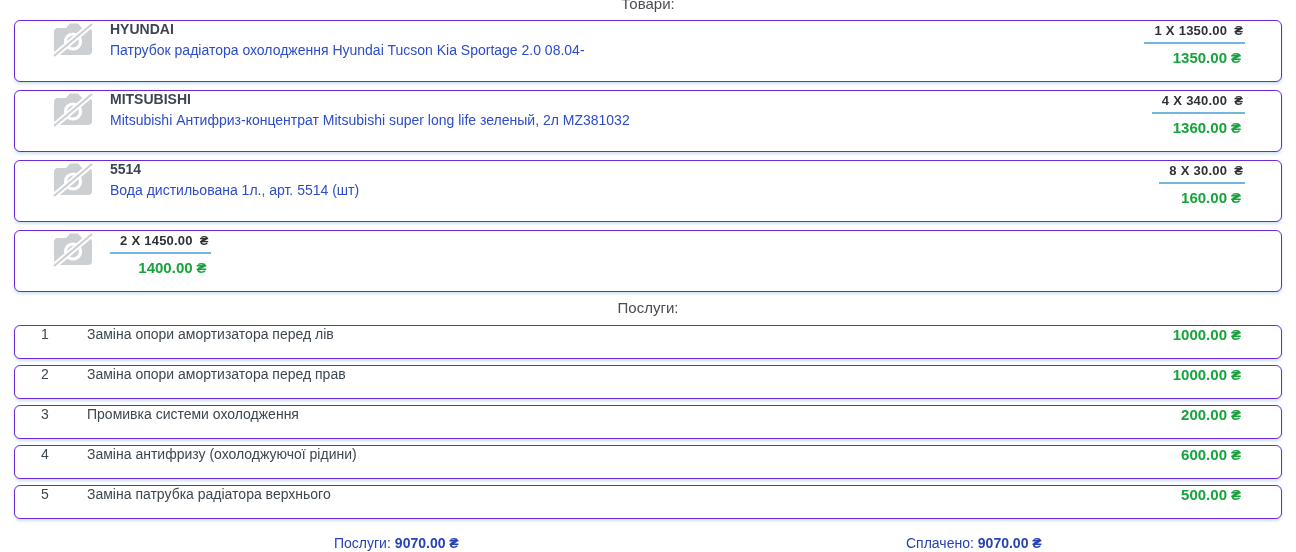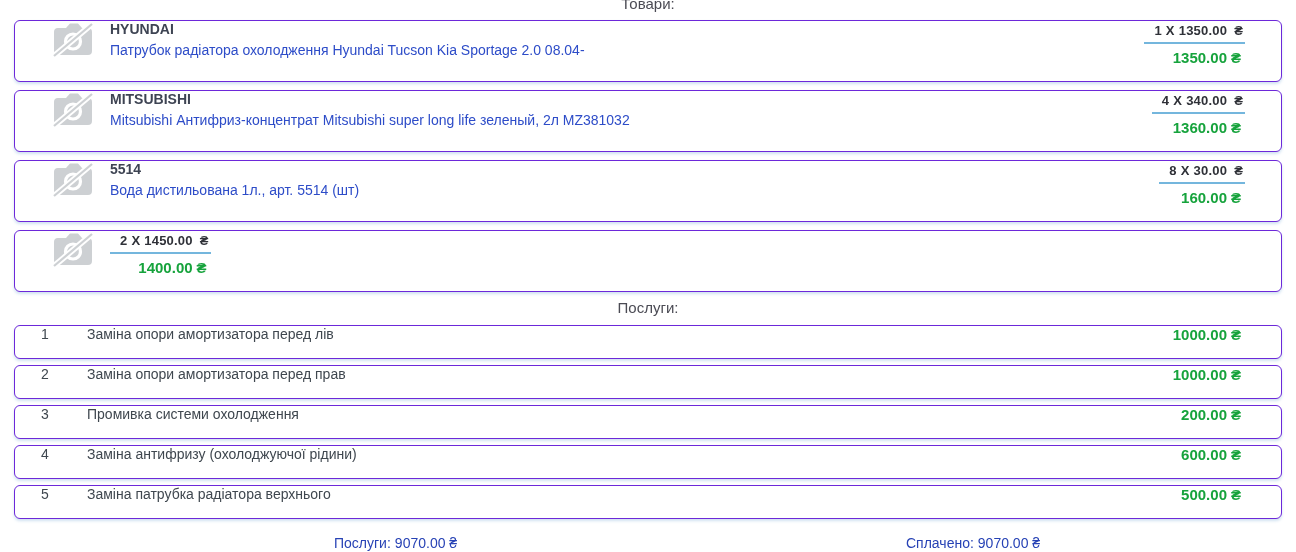--- a/index.html
+++ b/index.html
@@ -30,21 +30,21 @@
 
   .service-card { height:34px; margin-bottom:6px; padding:0 40px 0 26px; }
   .service-num { width:46px; font-size:14px; color:#3f474f; flex:0 0 auto; }
   .service-name { flex:1 1 auto; font-size:14px; color:#3f474f; white-space:nowrap; overflow:hidden; }
   .service-price { flex:0 0 auto; font-size:15px; font-weight:700; color:#16a33c; }
   .service-price .cur { margin-left:4px; }
 
   .page-footer { position:relative; height:32px; margin-top:10px; font-size:14px; color:#2742b5; }
   .footer-total { position:absolute; left:320px; top:6px; }
   .footer-paid { position:absolute; left:892px; top:6px; }
-  .page-footer b { font-weight:400; margin-left:4px;text-align:center; }
+  .page-footer b { font-weight:700; margin-left:4px;text-align:center; }
 </style>
 </head>
 <body>
 
 <svg width="0" height="0" style="position:absolute">
   <defs>
     <g id="no-photo">
       <path fill="#cdd0d3" d="M15 7 l4-4.5 h8 L31 7 h6 a4 4 0 0 1 4 4 v19 a4 4 0 0 1 -4 4 H7 a4 4 0 0 1 -4-4 V11 a4 4 0 0 1 4-4 z"></path>
       <circle cx="22" cy="20.5" r="7.5" fill="none" stroke="#ffffff" stroke-width="3.2"></circle>
       <line x1="3" y1="35" x2="41" y2="3" stroke="#ffffff" stroke-width="6"></line>

